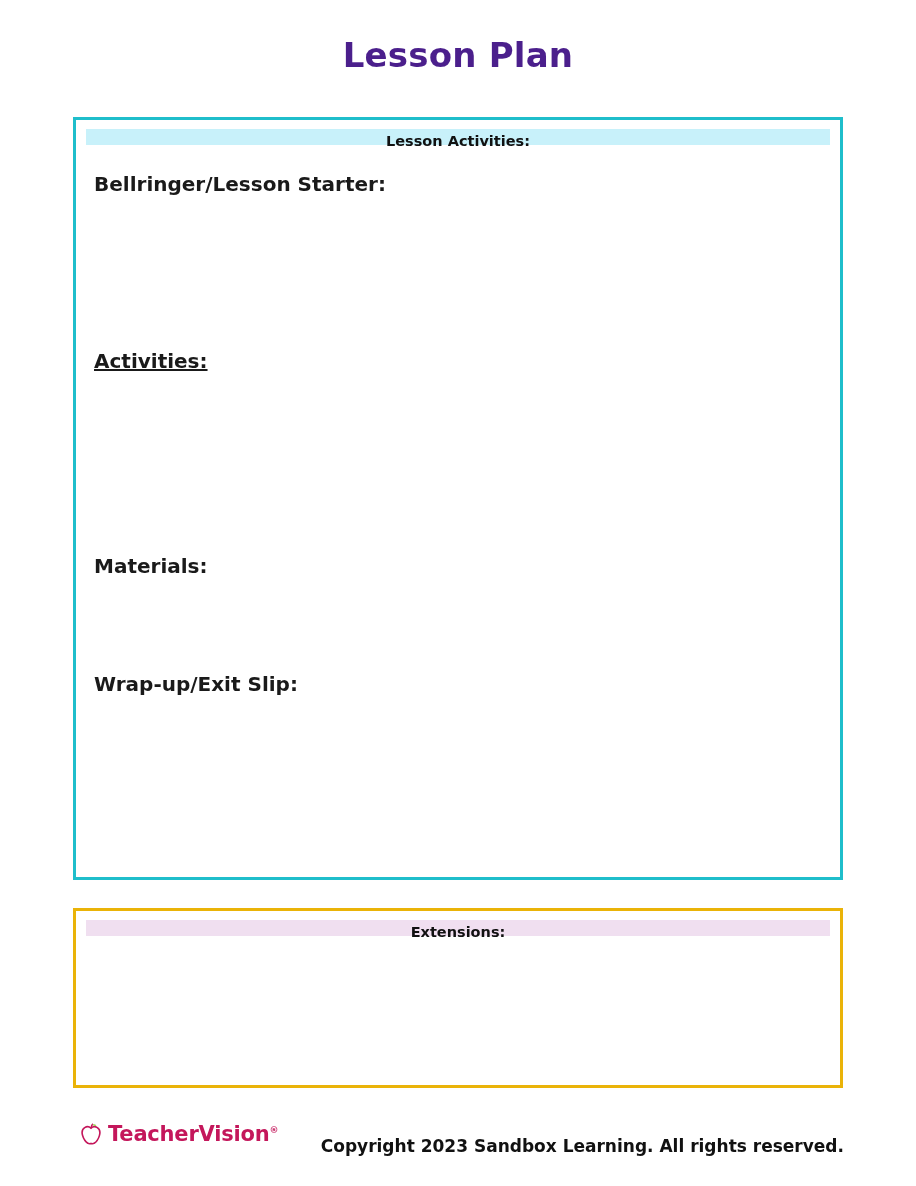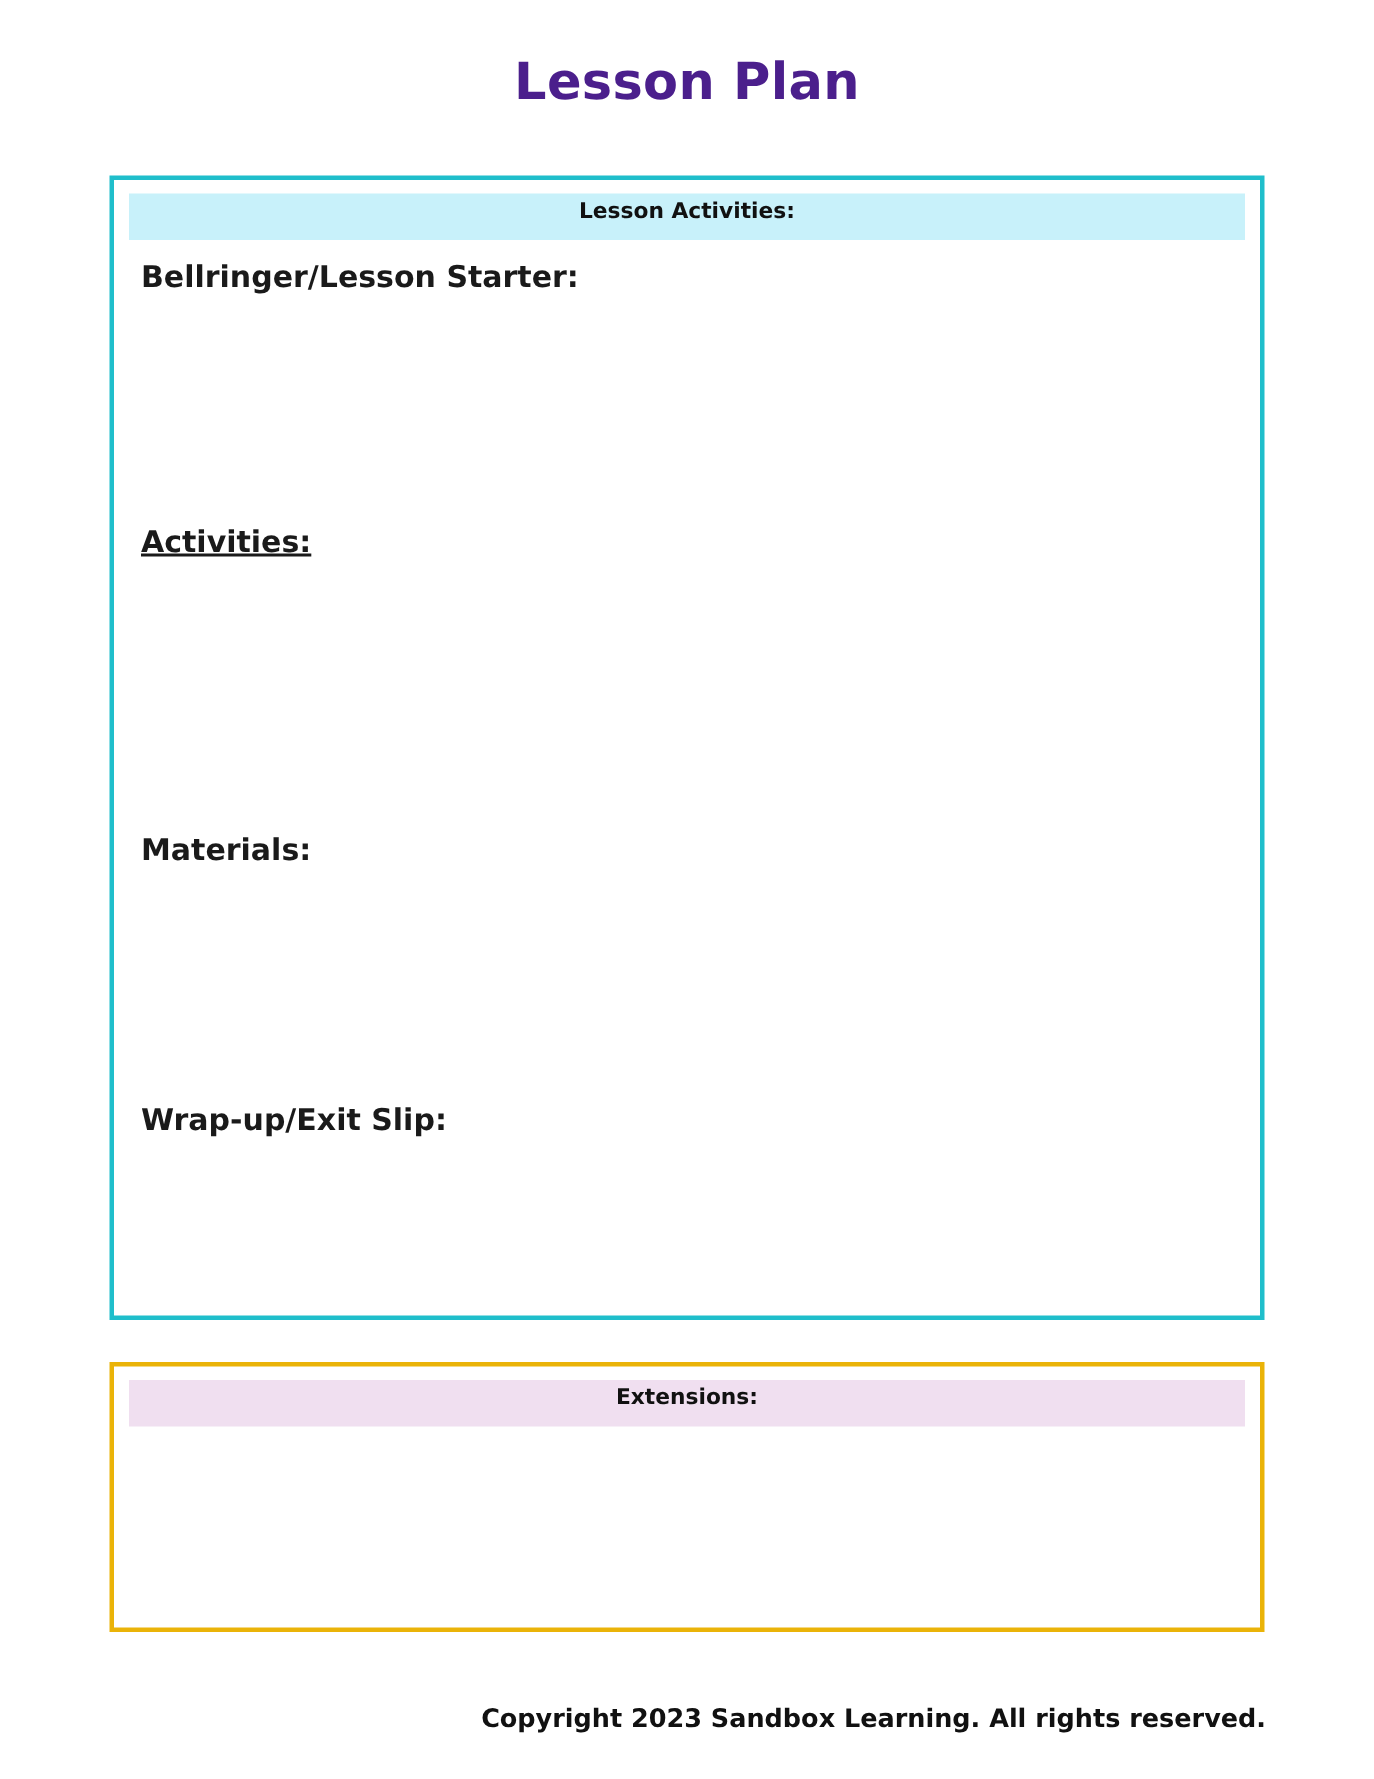--- a/index.html
+++ b/index.html
@@ -43,21 +43,21 @@
     top: 117px;
     width: 770px;
     height: 763px;
     box-sizing: border-box;
     border: 3px solid #1fbecb;
     background: #ffffff;
   }
 
   .section-banner {
     margin: 9px 10px 0 10px;
-    height: 31px;
+    height: 16px;
     line-height: 25px;
     text-align: center;
     font-size: 14.5px;
     font-weight: bold;
     color: #111111;
     font-family: "DejaVu Sans", sans-serif;
   }
   .banner-blue { background: #c8f1fa; }
   .banner-pink { background: #f0dff0; }
 
@@ -145,26 +145,36 @@
 
     <div class="field-label" style="top:52px;">Bellringer/Lesson Starter:</div>
     <div class="field-line-area" style="top:78px; height:150px;"></div>
 
     <div class="field-label" style="top:229px;text-decoration:underline;">Activities:</div>
     <div class="field-line-area" style="top:255px; height:153px;"></div>
 
     <div class="field-label" style="top:408px;margin-top:26px;">Materials:</div>
     <div class="field-line-area" style="top:434px; height:150px;"></div>
 
-    <div class="field-label" style="top:614px;">Wrap-up/Exit Slip:</div>
+    <div class="field-label" style="top:552px;">Wrap-up/Exit Slip:</div>
     <div class="field-line-area" style="top:612px; height:140px;"></div>
   </div>
 
   <div class="extensions-box">
     <div class="section-banner banner-pink">Extensions:</div>
     <div class="field-line-area" style="top:48px; height:120px;"></div>
   </div>
 
   <div class="footer">
+    <div class="brand">
+      <span class="brand-logo">
+        <svg width="22" height="24" viewBox="0 0 22 24" aria-hidden="true">
+          <path d="M11 6.2c-1.6-1.6-4.3-1.9-6.3-0.6C2.4 7.1 1.6 10.3 2.6 13.6c0.9 3.1 3.1 6.3 5.2 7.6 1.2 0.8 2.1 0.4 3.2 0.4s2 0.4 3.2-0.4c2.1-1.3 4.3-4.5 5.2-7.6 1-3.3 0.2-6.5-2.1-8C15.3 4.3 12.6 4.6 11 6.2z" fill="none" stroke="#c4175b" stroke-width="1.6"></path>
+          <path d="M11 6.2c0-1.9 0.6-3.4 2-4.4" fill="none" stroke="#c4175b" stroke-width="1.6"></path>
+          <path d="M12.6 2.4c1.6-0.5 3.1 0 3.8 1.1-1.3 0.9-2.8 0.9-3.8-1.1z" fill="#9fd35a"></path>
+        </svg>
+      </span>
+      <span class="brand-text"><span>TeacherVision</span><sup>®</sup></span>
+    </div>
     <div class="copyright">Copyright 2023 Sandbox Learning. All rights reserved.</div>
   </div>
 
 </div>
 
 </body></html>

